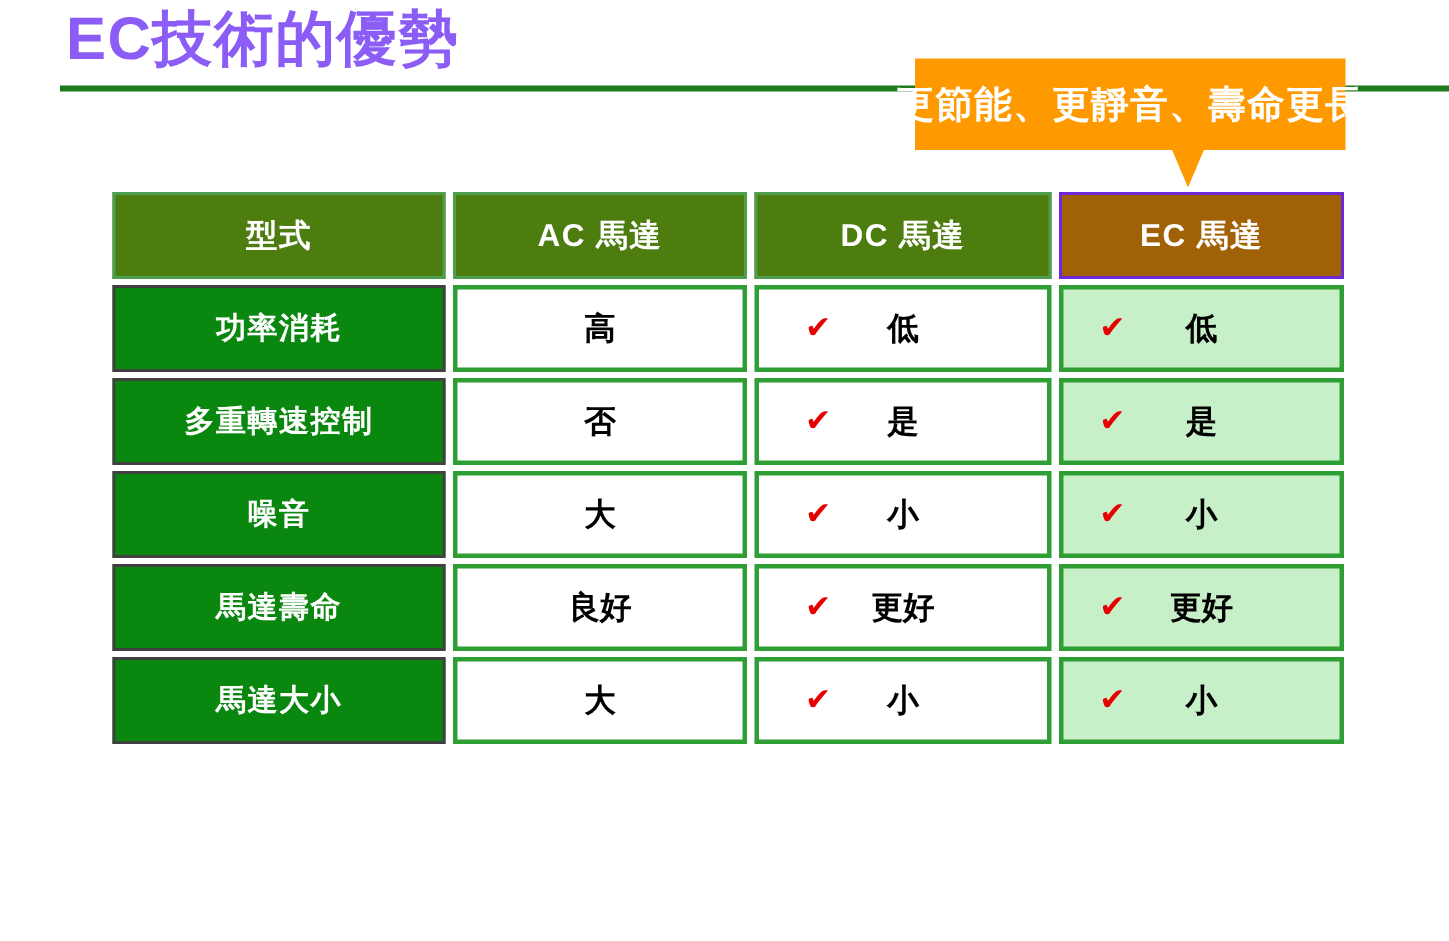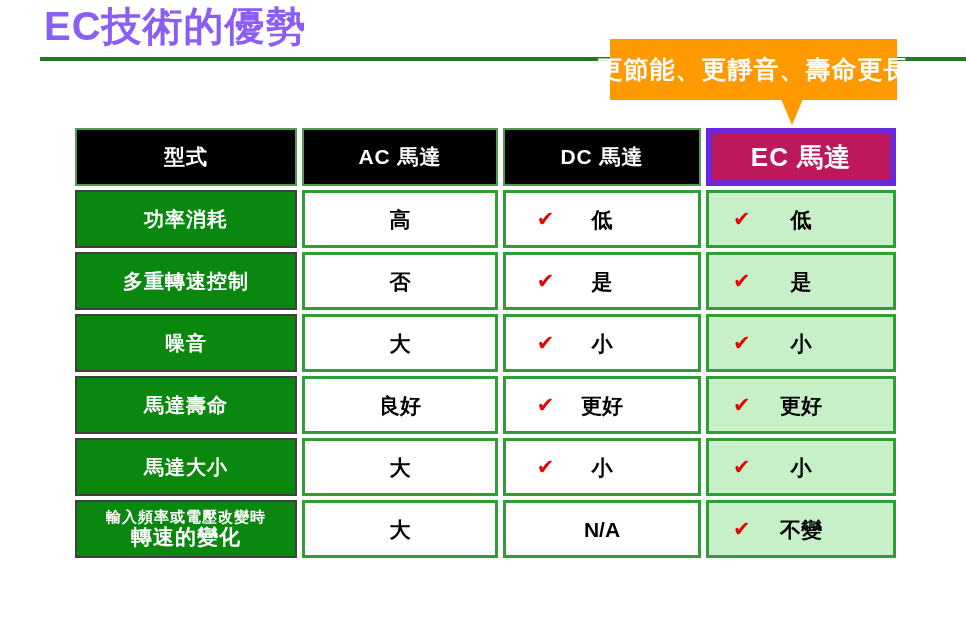--- a/index.html
+++ b/index.html
@@ -85,33 +85,33 @@
     text-align: center;
   }
 
   col.c-label { width: 222px; }
   col.c-ac    { width: 196px; }
   col.c-dc    { width: 198px; }
   col.c-ec    { width: 190px; }
 
   
   .hd {
-    background: #000000;
+    background: #4d7c0f;
     color: #ffffff;
     font-size: 21px;
     font-weight: bold;
     border: 2px solid #4E9E50;
     letter-spacing: 1px;
   }
   .hd-ec {
-    background: #be185d;
+    background: #a16207;
     color: #ffffff;
-    font-size: 26px;
-    font-weight: bold;
-    border: 6px solid #6d28d9;
+    font-size: 21px;
+    font-weight: bold;
+    border: 2px solid #6d28d9;
     letter-spacing: 1px;
   }
 
   
   .rowlabel {
     background: #0A870F;
     color: #ffffff;
     font-size: 20px;
     font-weight: bold;
     border: 2px solid #404040;
@@ -287,36 +287,14 @@
             <span class="vtext">小</span>
           </div>
         </td>
         <td class="val-ec">
           <div class="cellinner">
             <span class="check">✔</span>
             <span class="vtext">小</span>
           </div>
         </td>
       </tr>
-      <tr>
-        <td class="rowlabel">
-          <span class="sub-small">輸入頻率或電壓改變時</span>
-          <span class="sub-big">轉速的變化</span>
-        </td>
-        <td class="val">
-          <div class="cellinner">
-            <span class="vtext">大</span>
-          </div>
-        </td>
-        <td class="val">
-          <div class="cellinner">
-            <span class="vtext">N/A</span>
-          </div>
-        </td>
-        <td class="val-ec">
-          <div class="cellinner">
-            <span class="check">✔</span>
-            <span class="vtext">不變</span>
-          </div>
-        </td>
-      </tr>
     </tbody>
 </table>
 
 </body></html>

